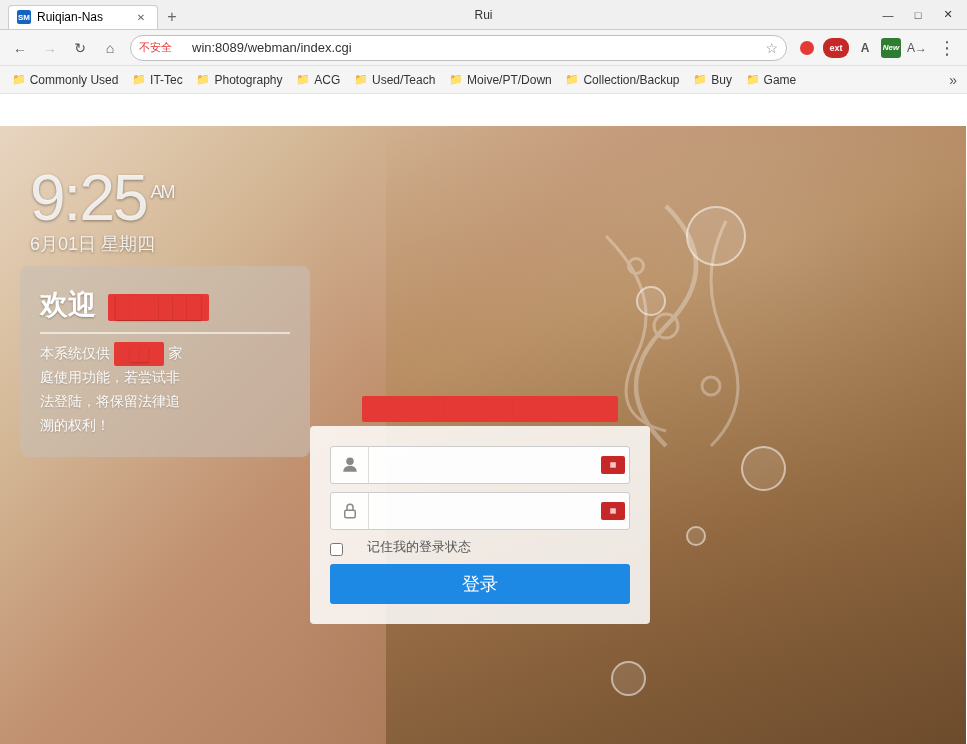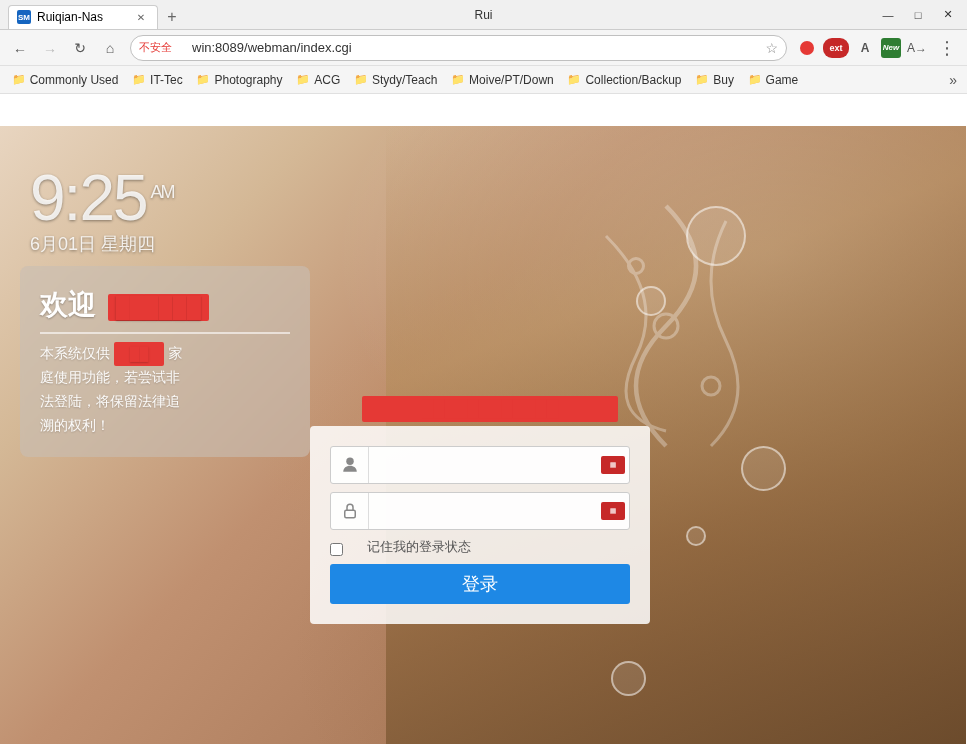--- a/index.html
+++ b/index.html
@@ -493,21 +493,21 @@
   <div class="bookmark-item">
     <span class="bookmark-icon">📁</span>
     <span>Photography</span>
   </div>
   <div class="bookmark-item">
     <span class="bookmark-icon">📁</span>
     <span>ACG</span>
   </div>
   <div class="bookmark-item">
     <span class="bookmark-icon">📁</span>
-    <span>Stydy/Teach</span>
+    <span>Used/Teach</span>
   </div>
   <div class="bookmark-item">
     <span class="bookmark-icon">📁</span>
     <span>Moive/PT/Down</span>
   </div>
   <div class="bookmark-item">
     <span class="bookmark-icon">📁</span>
     <span>Collection/Backup</span>
   </div>
   <div class="bookmark-item">

